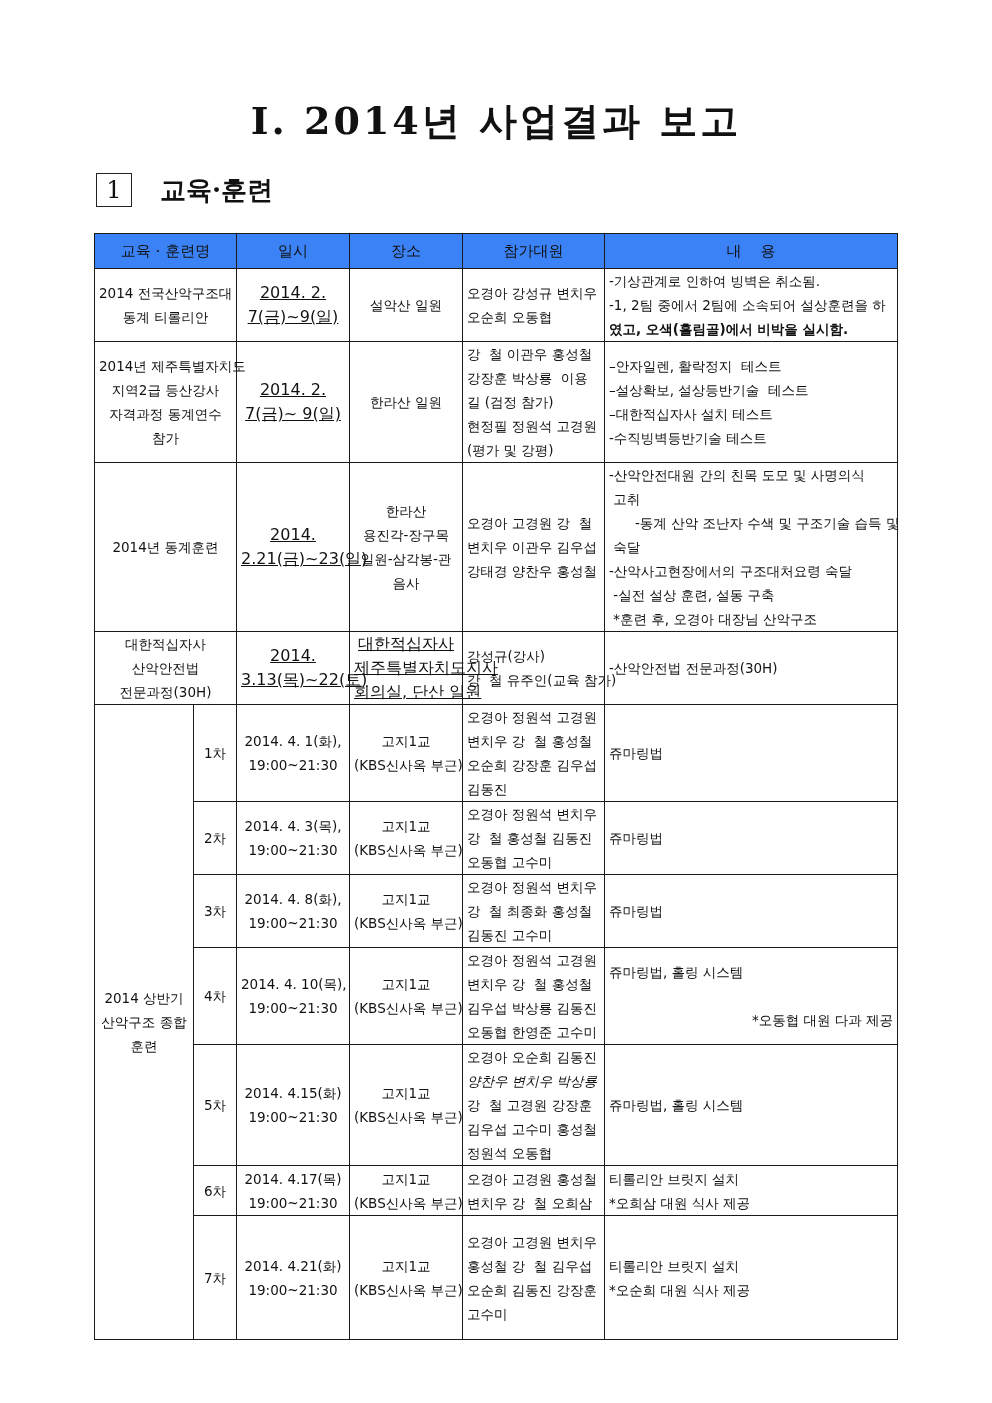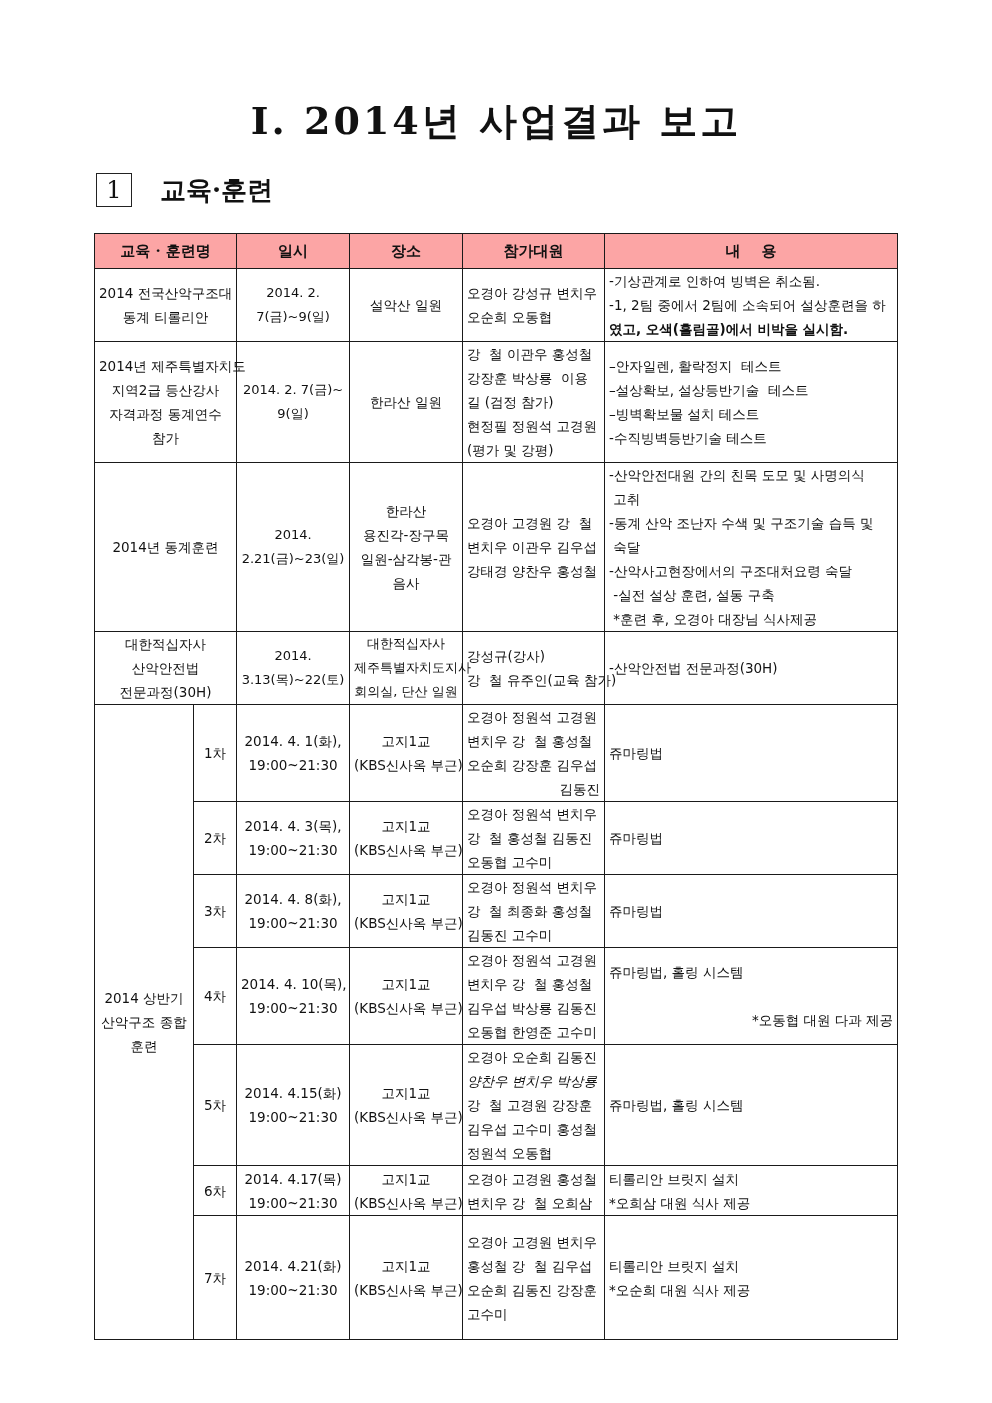--- a/index.html
+++ b/index.html
@@ -28,26 +28,26 @@
   }
   table.plan {
     position: absolute; left: 94px; top: 233px; width: 803px;
     border-collapse: collapse; table-layout: fixed;
     font-family: "DejaVu Sans", sans-serif; font-size: 13.5px; line-height: 24px;
   }
   table.plan td, table.plan th {
     border: 1.3px solid #1a1a1a; padding: 0 4px; vertical-align: middle;
   }
   table.plan th {
-    background: #fca5a5; height: 34px; font-weight: bold; font-size: 15px;
+    background: #3b82f6; height: 34px; font-weight: normal; font-size: 15px;
     font-family: "DejaVu Serif", serif; text-align: center;
   }
   .c { text-align: center; }
   .l { text-align: left; }
-  .small { font-size: 13px; }
+  .small { font-size: 16px; text-decoration: underline; }
   .line { display: block; }
 </style>
 </head>
 <body>
 
 <div class="page-title">Ⅰ. 2014년 사업결과 보고</div>
 
 <div class="section">
   <div class="section-num">1</div>
   <div class="section-title">교육·훈련</div>
@@ -105,21 +105,21 @@
         <td class="l">
           <span class="line" style="white-space: pre;">강  철 이관우 홍성철</span>
           <span class="line" style="white-space: pre;">강장훈 박상룡  이용</span>
           <span class="line" style="white-space: pre;">길 (검정 참가)</span>
           <span class="line" style="white-space: pre;">현정필 정원석 고경원</span>
           <span class="line" style="white-space: pre;">(평가 및 강평)</span>
         </td>
         <td class="l">
           <span class="line" style="white-space: pre;">–안자일렌, 활락정지  테스트</span>
           <span class="line" style="white-space: pre;">–설상확보, 설상등반기술  테스트</span>
-          <span class="line" style="white-space: pre;">–빙벽확보물 설치 테스트</span>
+          <span class="line" style="white-space: pre;">–대한적십자사 설치 테스트</span>
           <span class="line" style="white-space: pre;">-수직빙벽등반기술 테스트</span>
         </td>
       </tr>
       <tr style="height: 164px;">
         <td class="c" colspan="2">
           <span class="line" style="white-space: pre;">2014년 동계훈련</span>
         </td>
         <td class="c small">2014. 2.21(금)~23(일)</td>
         <td class="c">
           <span class="line" style="white-space: pre;">한라산</span>
@@ -128,25 +128,25 @@
           <span class="line" style="white-space: pre;">음사</span>
         </td>
         <td class="l">
           <span class="line" style="white-space: pre;">오경아 고경원 강  철</span>
           <span class="line" style="white-space: pre;">변치우 이관우 김우섭</span>
           <span class="line" style="white-space: pre;">강태경 양찬우 홍성철</span>
         </td>
         <td class="l">
           <span class="line" style="white-space: pre;">-산악안전대원 간의 친목 도모 및 사명의식</span>
           <span class="line" style="white-space: pre;"> 고취</span>
-          <span class="line" style="white-space: pre;">-동계 산악 조난자 수색 및 구조기술 습득 및</span>
+          <span class="line" style="white-space: pre; margin-left: 26px;">-동계 산악 조난자 수색 및 구조기술 습득 및</span>
           <span class="line" style="white-space: pre;"> 숙달</span>
           <span class="line" style="white-space: pre;">-산악사고현장에서의 구조대처요령 숙달</span>
           <span class="line" style="white-space: pre;"> -실전 설상 훈련, 설동 구축</span>
-          <span class="line" style="white-space: pre;"> *훈련 후, 오경아 대장님 식사제공</span>
+          <span class="line" style="white-space: pre;"> *훈련 후, 오경아 대장님 산악구조</span>
         </td>
       </tr>
       <tr style="height: 73px;">
         <td class="c" colspan="2">
           <span class="line" style="white-space: pre;">대한적십자사</span>
           <span class="line" style="white-space: pre;">산악안전법</span>
           <span class="line" style="white-space: pre;">전문과정(30H)</span>
         </td>
         <td class="c small">2014. 3.13(목)~22(토)</td>
         <td class="c small">
@@ -174,21 +174,21 @@
           <span class="line" style="white-space: pre;">19:00~21:30</span>
         </td>
         <td class="c">
           <span class="line" style="white-space: pre;">고지1교</span>
           <span class="line" style="white-space: pre;">(KBS신사옥 부근)</span>
         </td>
         <td class="l">
           <span class="line" style="white-space: pre;">오경아 정원석 고경원</span>
           <span class="line" style="white-space: pre;">변치우 강  철 홍성철</span>
           <span class="line" style="white-space: pre;">오순희 강장훈 김우섭</span>
-          <span class="line" style="white-space: pre; text-align: right;">김동진</span>
+          <span class="line" style="white-space: pre;">김동진</span>
         </td>
         <td class="l">
           <span class="line" style="white-space: pre;">쥬마링법</span>
         </td>
       </tr>
       <tr style="height: 69px;">
         <td class="c">2차</td>
         <td class="c">
           <span class="line" style="white-space: pre;">2014. 4. 3(목),</span>
           <span class="line" style="white-space: pre;">19:00~21:30</span>

